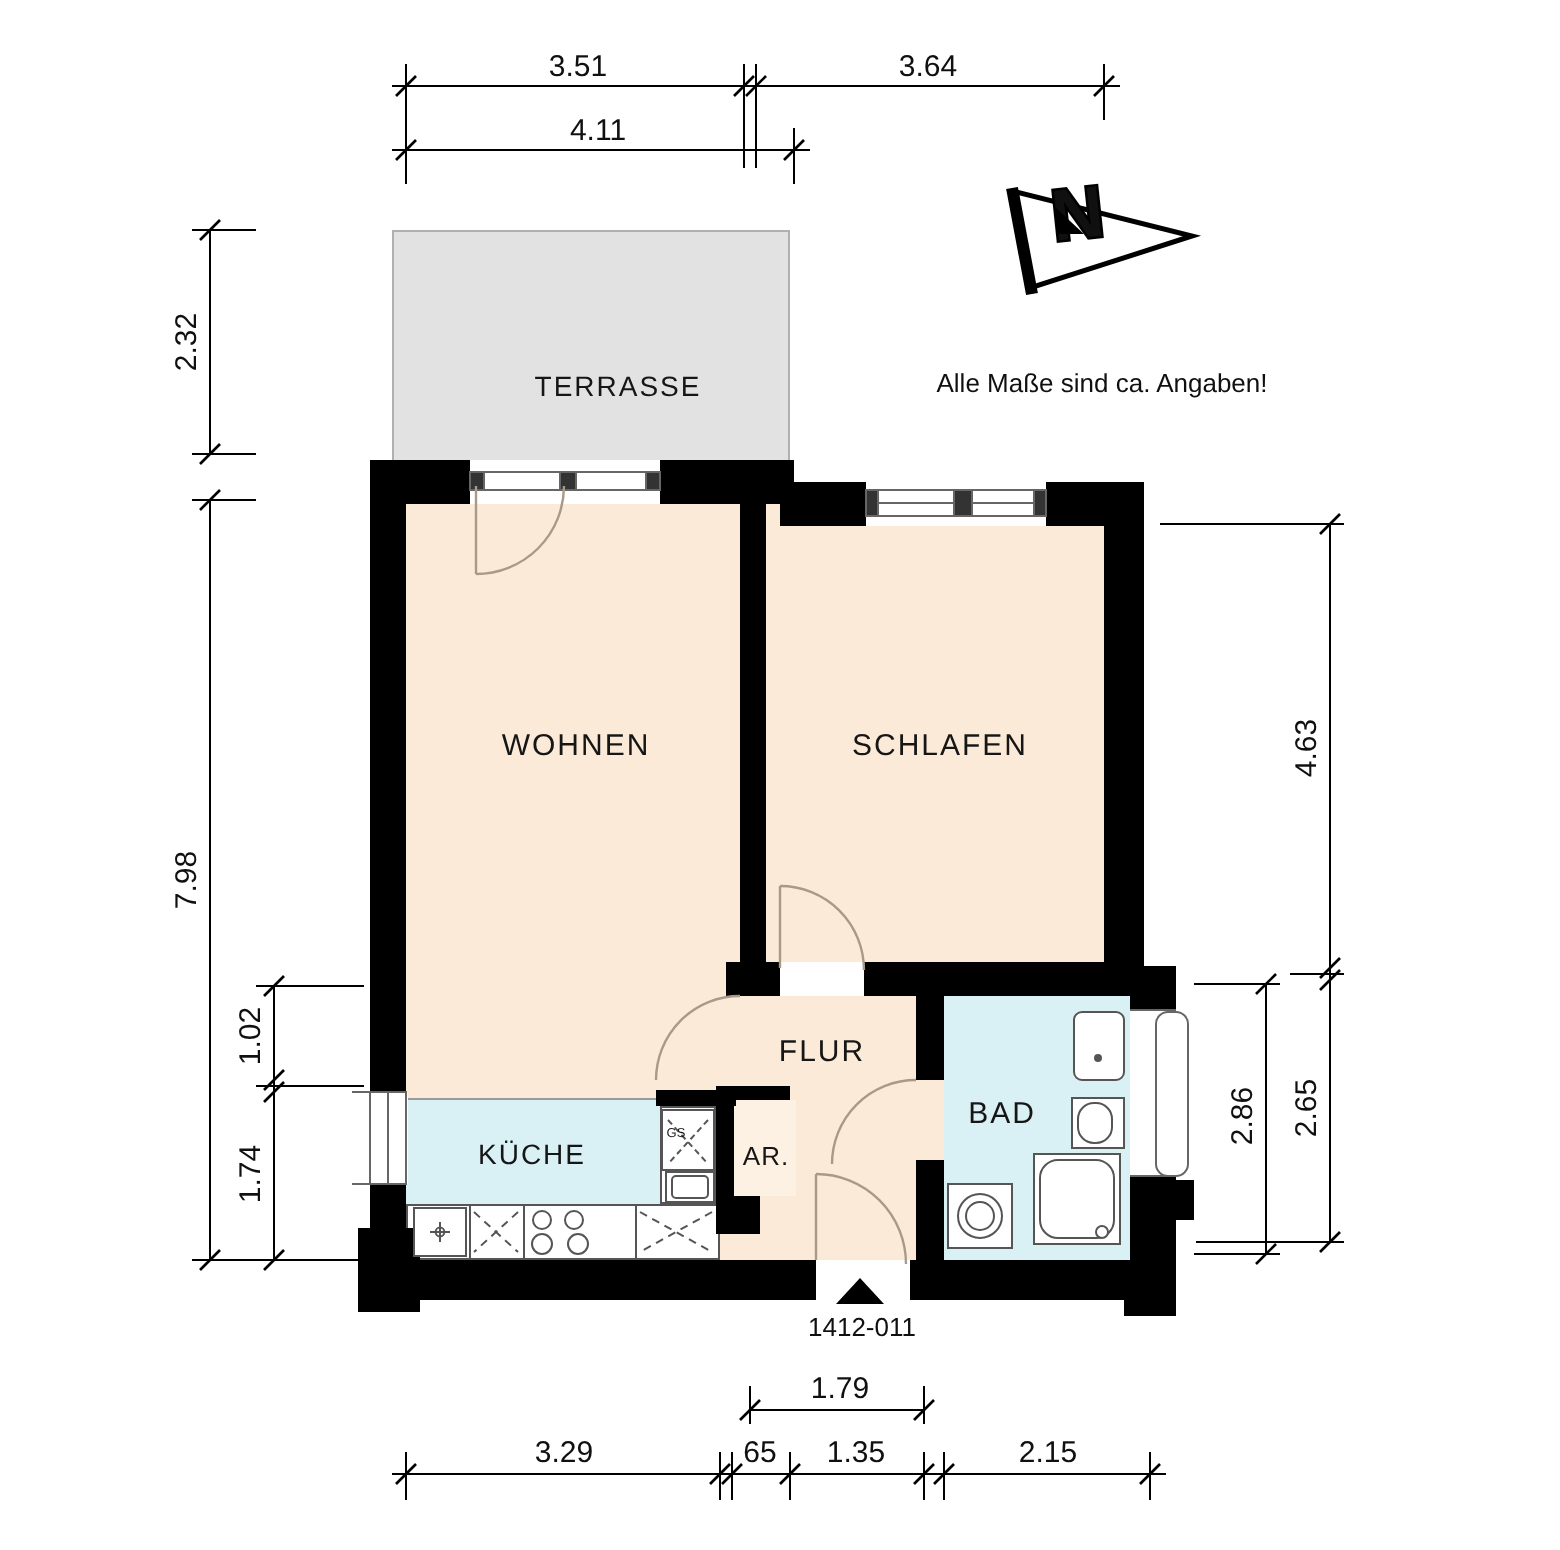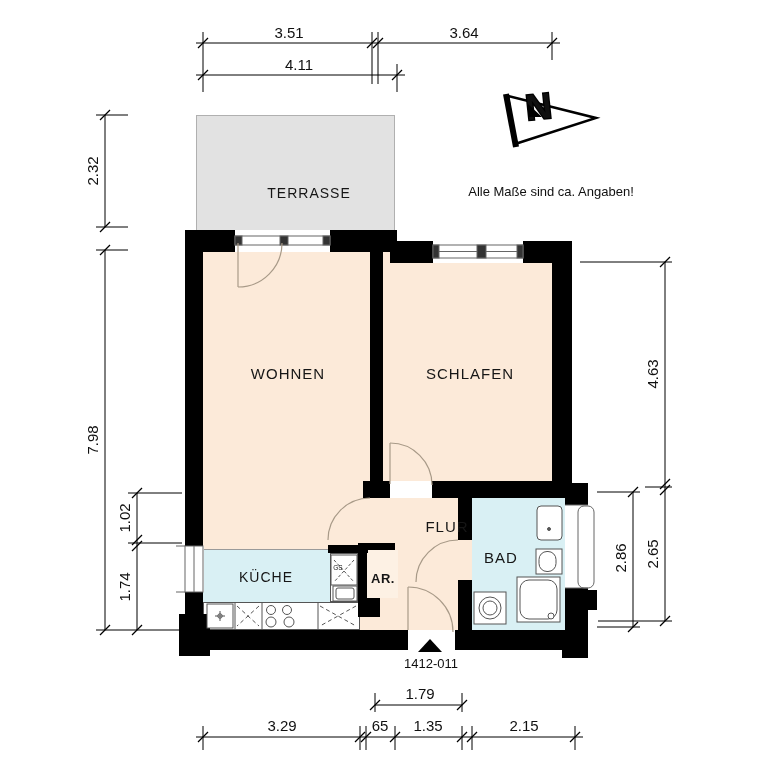--- a/index.html
+++ b/index.html
@@ -258,19 +258,19 @@
     <text class="dimtxt" x="428" y="731" text-anchor="middle">1.35</text>
     <text class="dimtxt" x="524" y="731" text-anchor="middle">2.15</text>
 
     <text class="notetxt" x="551" y="196" text-anchor="middle">Alle Maße sind ca. Angaben!</text>
     <text class="notetxt" x="431" y="668" text-anchor="middle">1412-011</text>
   </svg>
 
   <div class="room-label" style="left:309px;top:173px;margin-top:20px;">TERRASSE</div>
   <div class="room-label" style="left:288px;top:373px;font-size:15px;">WOHNEN</div>
   <div class="room-label" style="left:470px;top:373px;font-size:15px;">SCHLAFEN</div>
-  <div class="room-label" style="left:411px;top:526px;font-size:15px;margin-left:36px;">FLUR</div>
+  <div class="room-label" style="left:411px;top:526px;font-size:15px;">FLUR</div>
   <div class="room-label" style="left:266px;top:577px;text-align:center;">KÜCHE</div>
-  <div class="room-label" style="left:383px;top:578px;font-size:13px;letter-spacing:0.5px;font-weight:bold;">AR.</div>
+  <div class="room-label" style="left:383px;top:578px;font-size:13px;letter-spacing:0.5px;">AR.</div>
   <div class="room-label" style="left:501px;top:557px;font-size:15px;">BAD</div>
   <div class="room-label" style="left:338px;top:567px;font-size:6.5px;letter-spacing:0;z-index:55;">GS</div>
 
 </div>
 
 </body></html>

